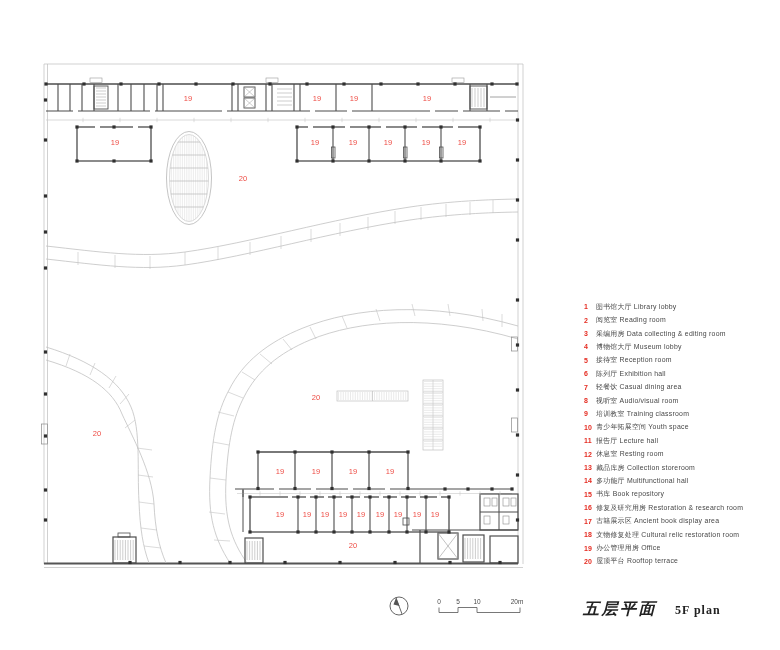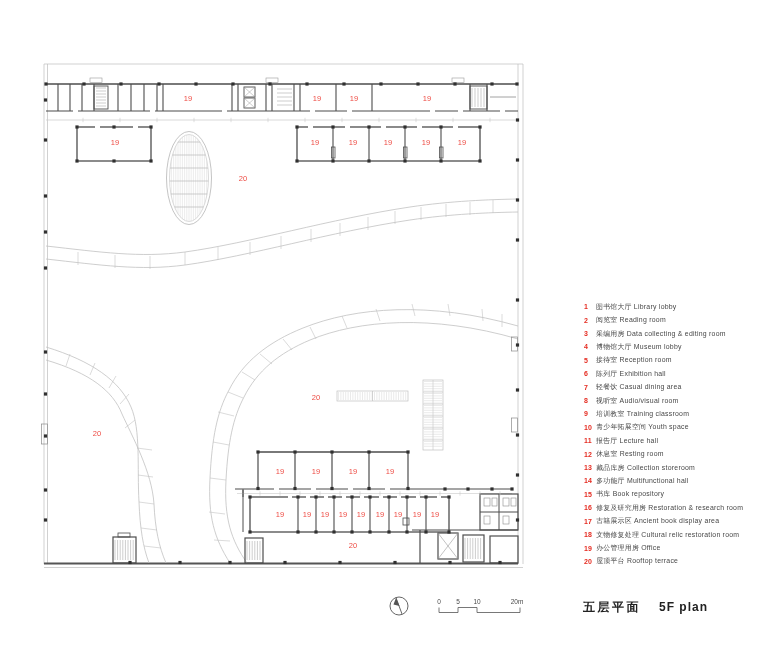--- a/index.html
+++ b/index.html
@@ -7,22 +7,22 @@
        font-family:"Liberation Sans",sans-serif;}
   #plan-wrap{position:absolute;left:0;top:0;width:780px;height:650px;}
   svg{position:absolute;left:0;top:0;}
   .rl{font-family:"Liberation Sans",sans-serif;font-size:7.5px;text-anchor:middle;}
   .scale-num{font-family:"Liberation Sans",sans-serif;font-size:6.5px;fill:#4a4a4a;text-anchor:middle;}
   #legend{position:absolute;left:584px;top:300px;width:196px;}
   .lg-row{height:13.42px;display:flex;align-items:center;white-space:nowrap;}
   .lg-num{font-size:7px;font-weight:bold;margin-right:4px;min-width:8px;letter-spacing:.2px;}
   .lg-txt{font-size:6.9px;color:#474747;letter-spacing:.25px;}
   #title-block{position:absolute;left:583px;top:599px;display:flex;align-items:baseline;gap:18px;color:#222;}
-  #title-zh{font-size:12px;font-weight:bold;letter-spacing:2.5px;}
-  #title-en{font-size:12px;font-weight:bold;letter-spacing:1px;}
+  #title-zh{font-size:16px;font-weight:bold;letter-spacing:2.5px;font-style:italic;}
+  #title-en{font-size:12px;font-weight:bold;letter-spacing:1px;font-family:Liberation Serif, serif;}
 </style>
 </head>
 <body>
 
 <div id="plan-wrap">
 <svg width="780" height="650" viewBox="0 0 780 650">
 
   <defs>
     <clipPath id="clip-ellipse">
           <ellipse cx="189" cy="178" rx="19.5" ry="43.5"></ellipse>

